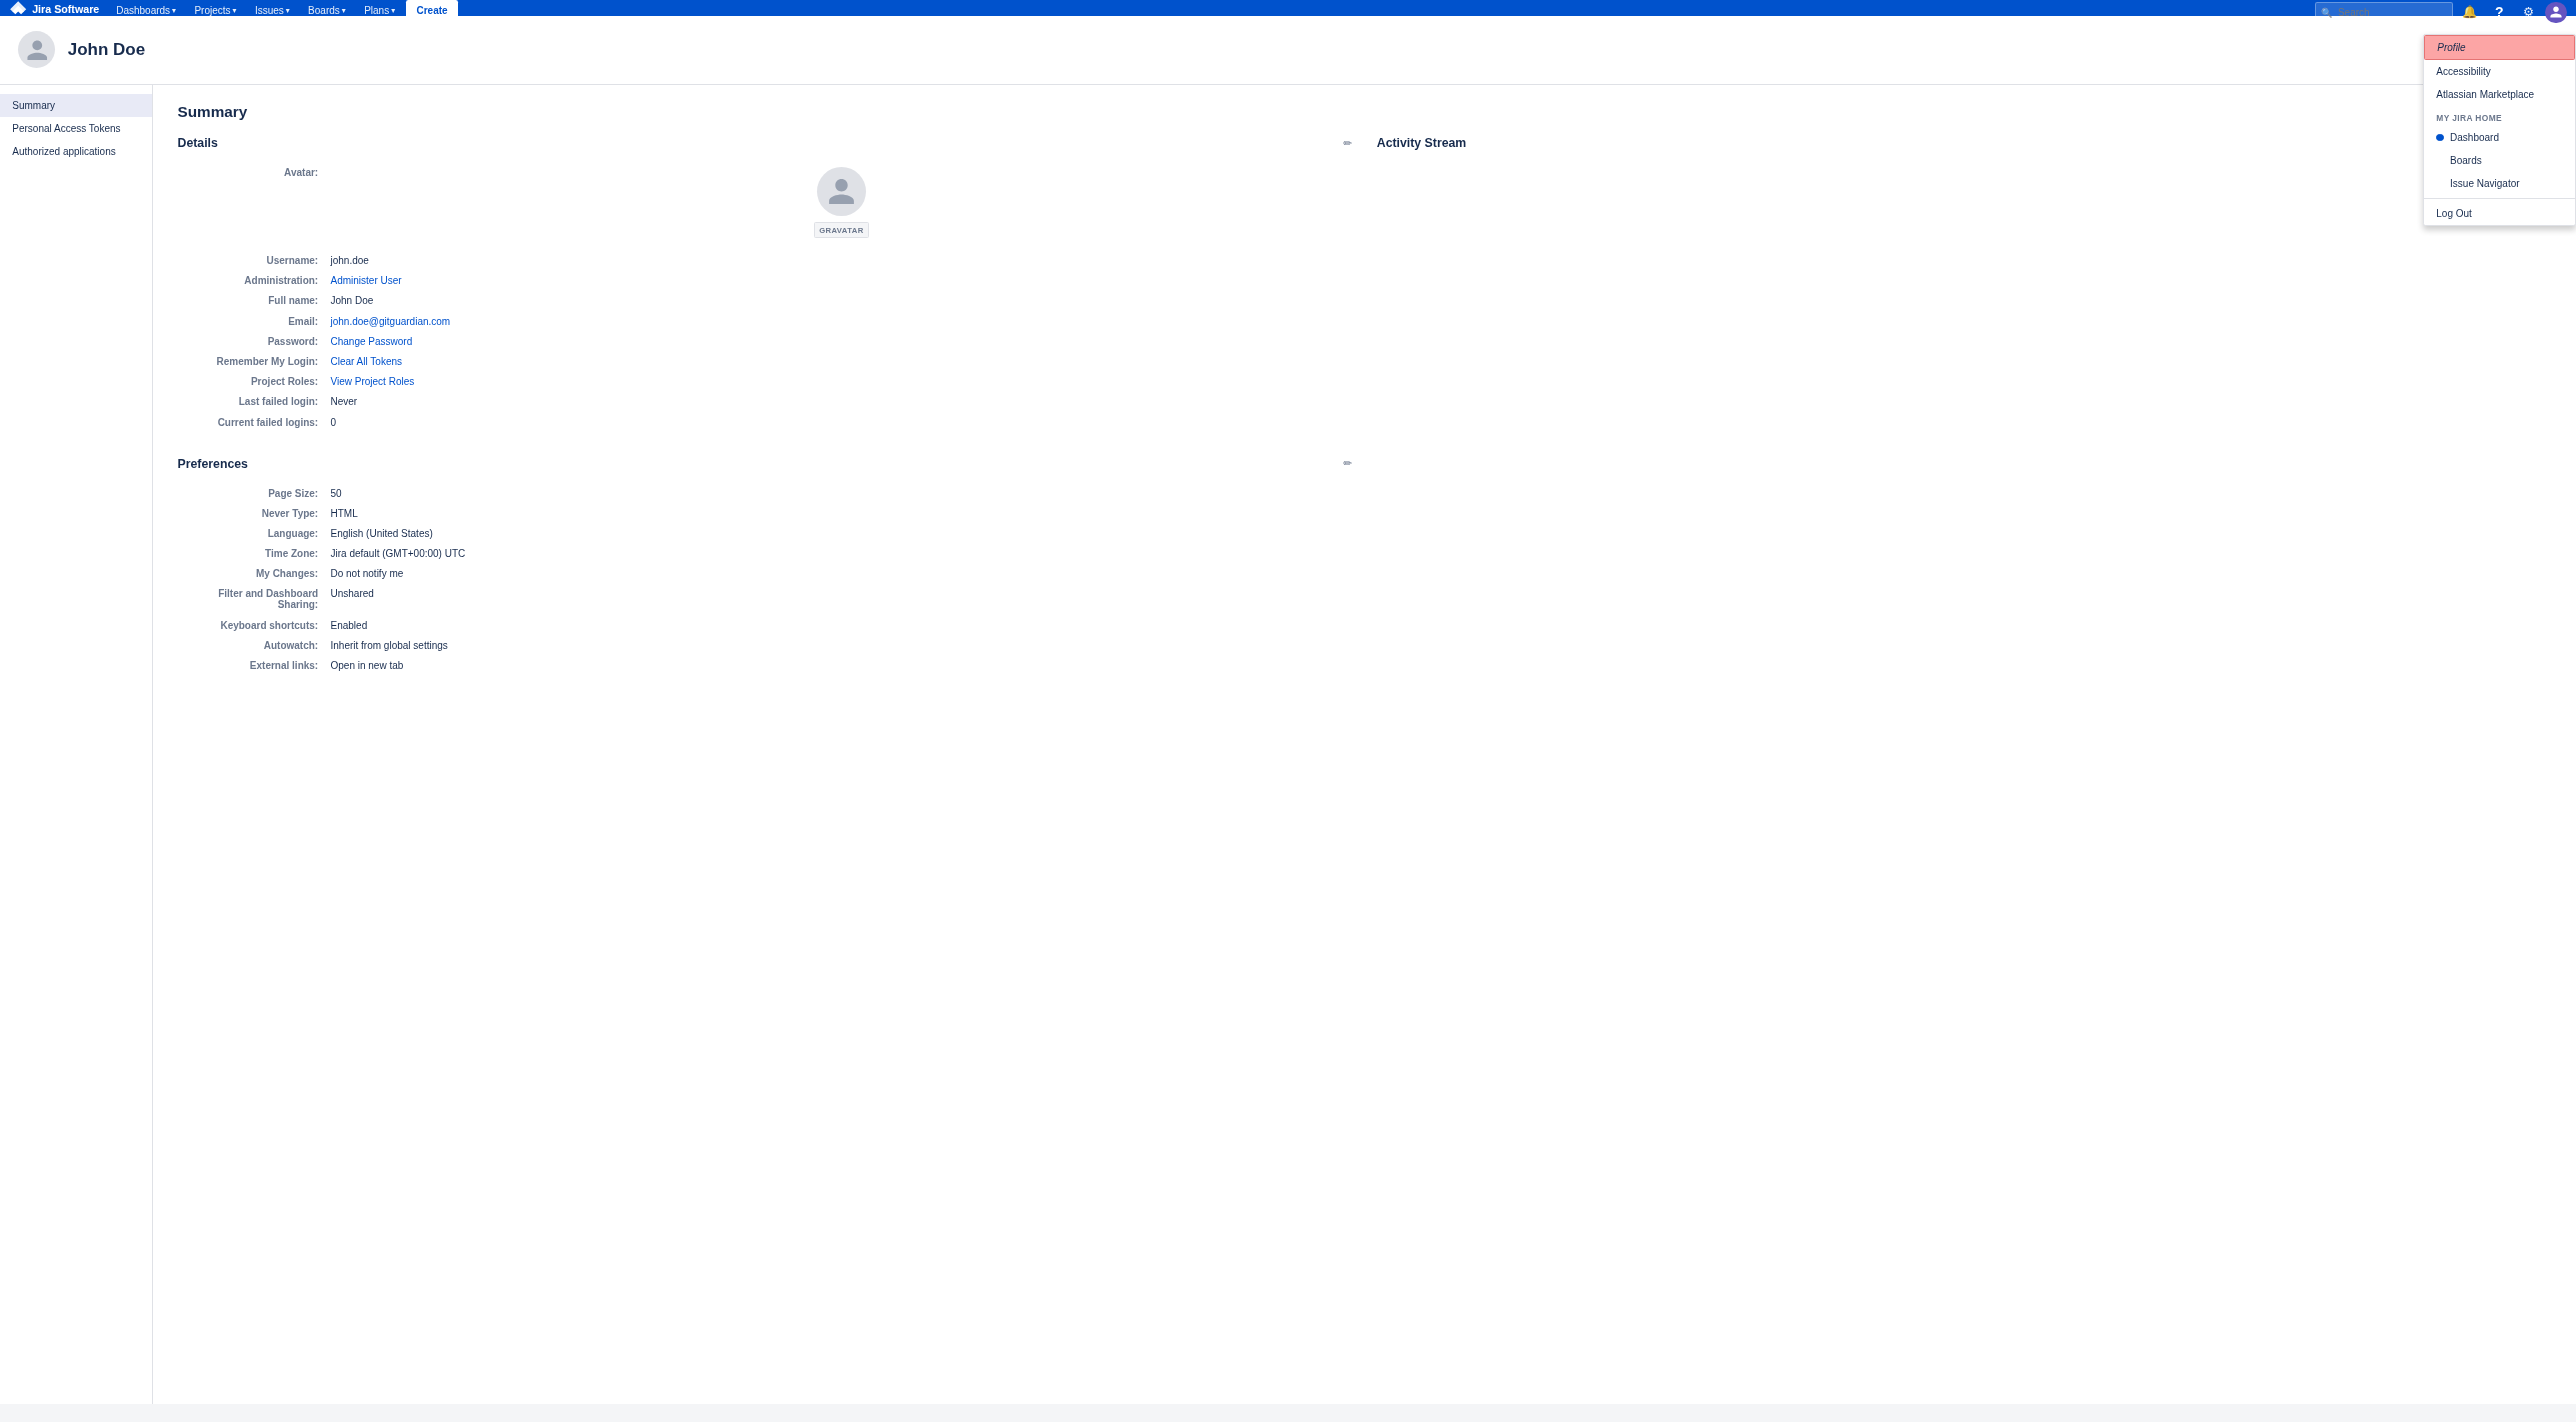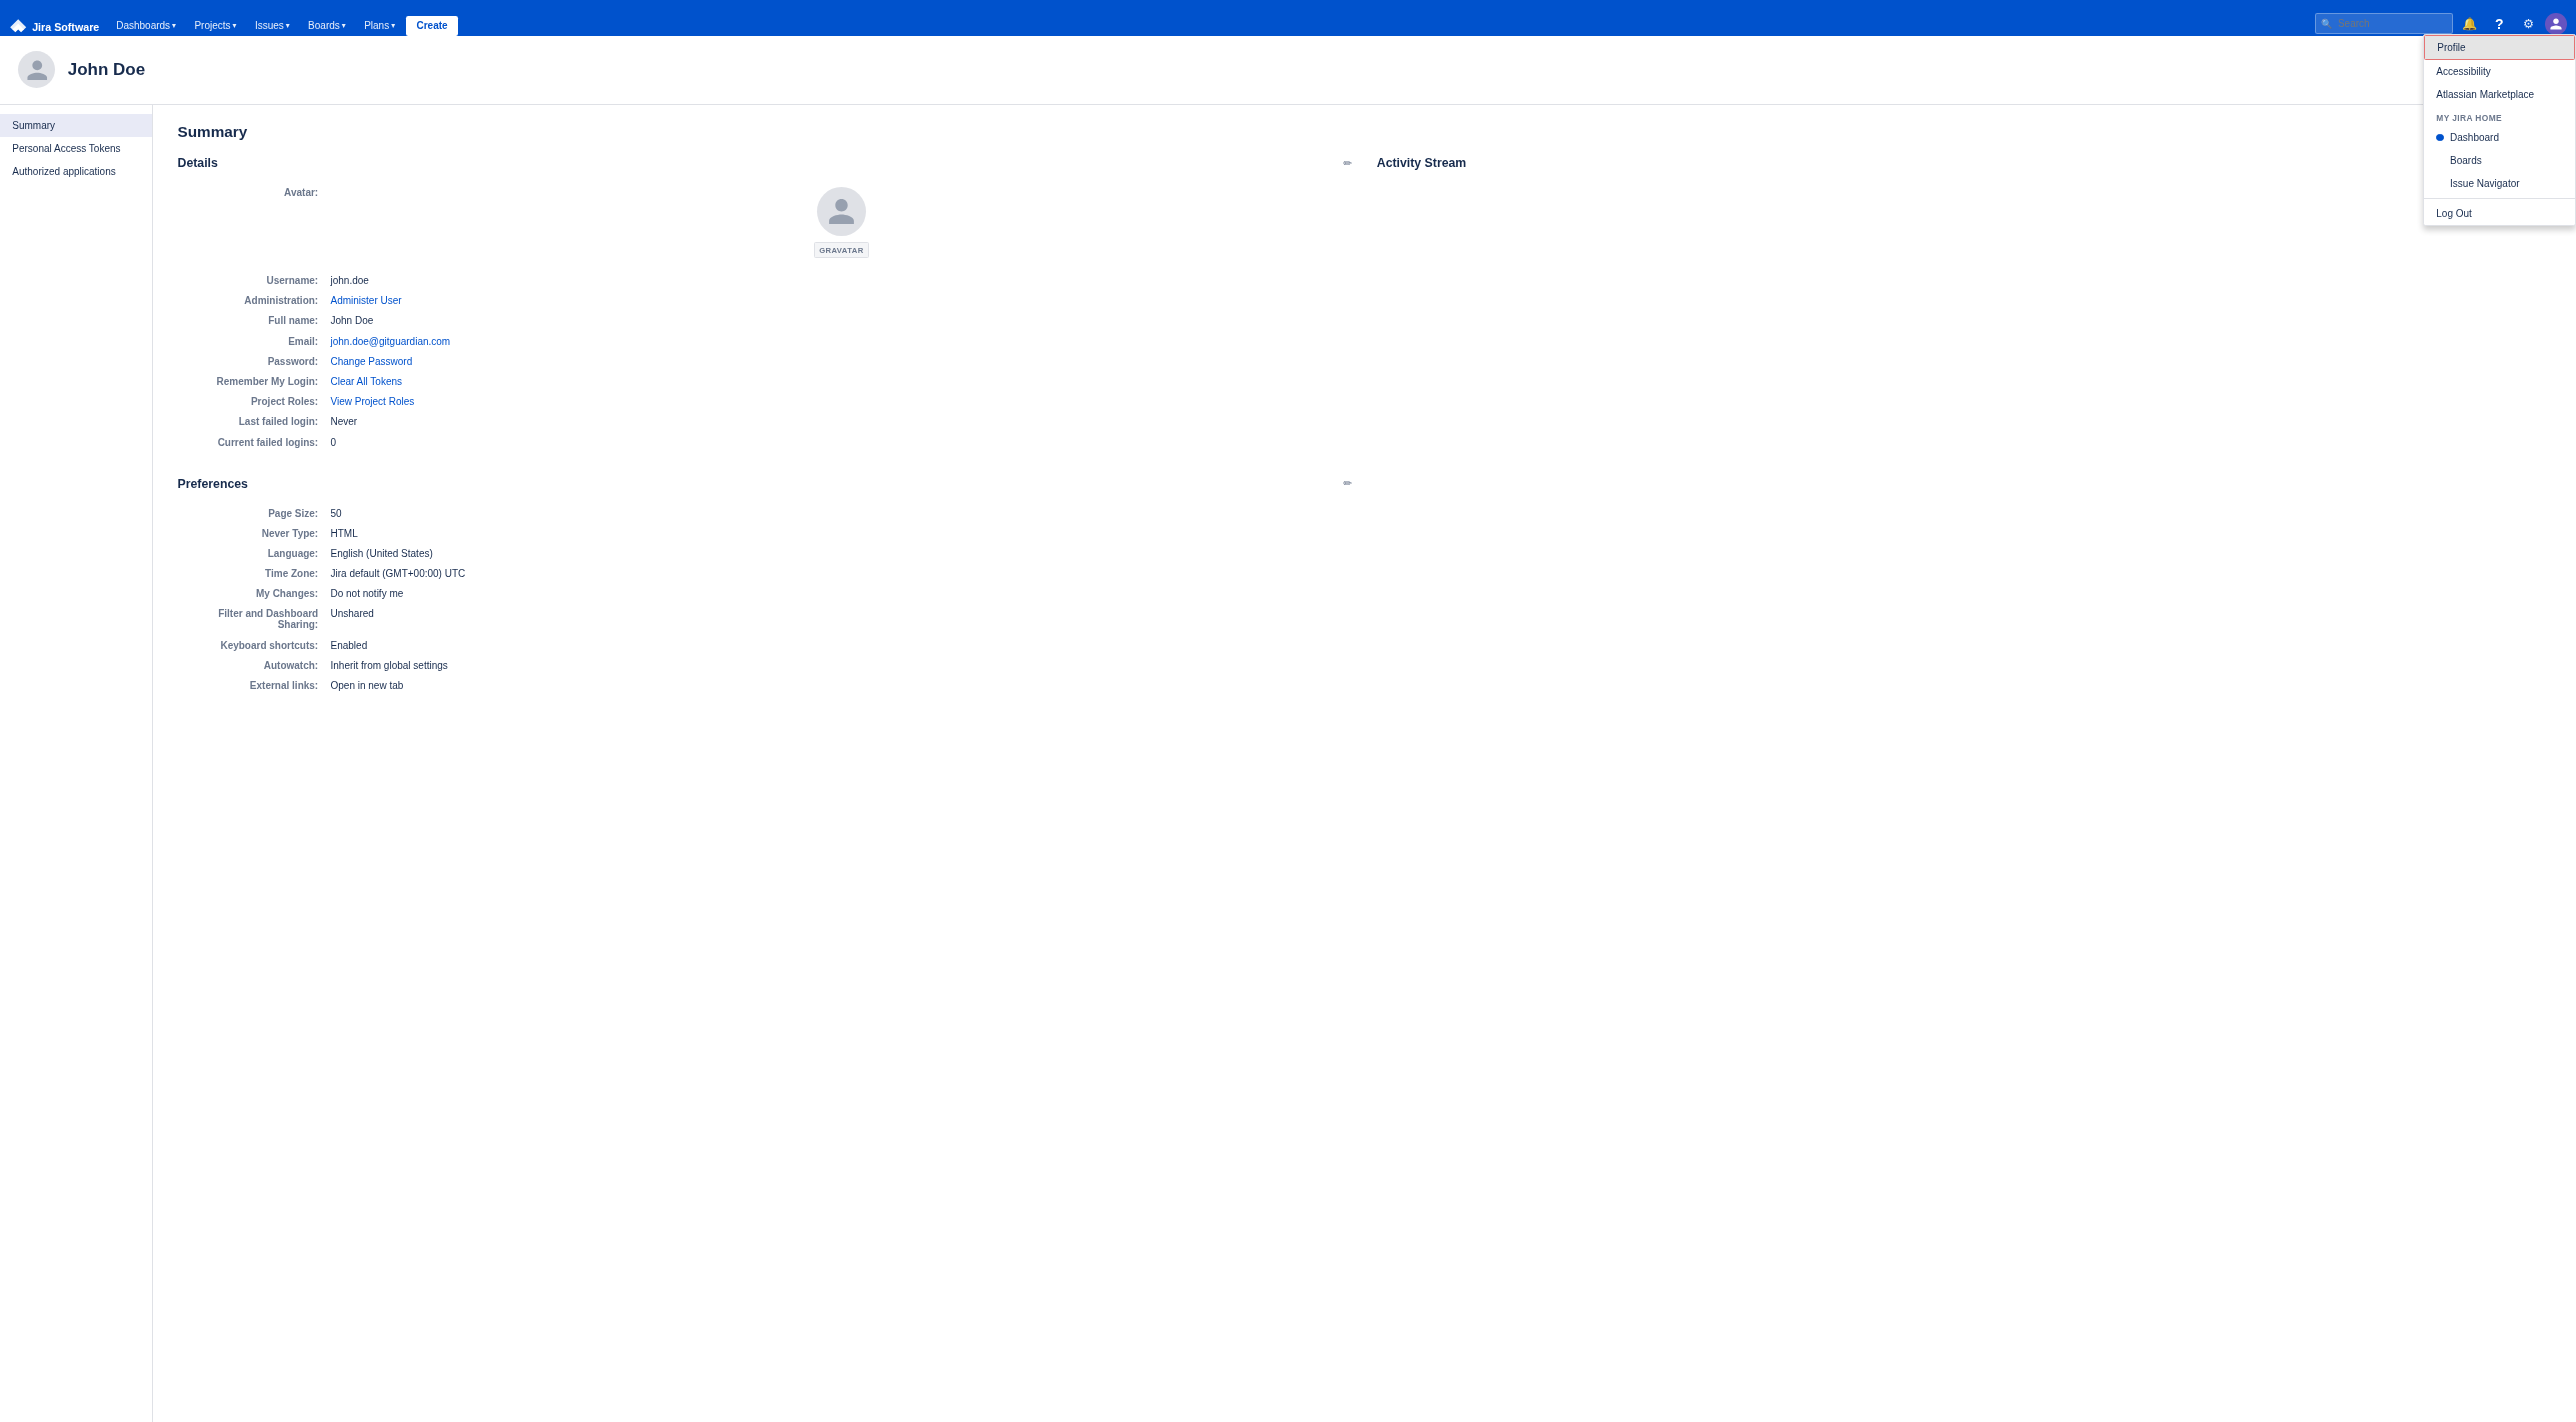--- a/index.html
+++ b/index.html
@@ -1,23 +1,23 @@
 <!DOCTYPE html>
 <html style="font-size:12.3px"><head>
   <meta charset="utf-8">
   <style>
     * { box-sizing: border-box; margin: 0; padding: 0; }
     body { font-family: -apple-system, BlinkMacSystemFont, 'Segoe UI', Arial, sans-serif; font-size: 10.7px; background: #f4f5f7; color: #172b4d; }
 
     
     .topnav {
       background: #0052cc;
-      height: 36px;
-      display: flex;
-      align-items: flex-end;
+      height: 16px;
+      display: flex;
+      align-items: flex-start;
       padding: 0 9.2px;
       gap: 3.1px;
       position: relative;
       z-index: 100;
     }
     .topnav-logo {
       display: flex;
       align-items: center;
       gap: 4.6px;
       color: white;
@@ -117,25 +117,26 @@
     .dropdown-item {
       padding: 6.1px 12.3px;
       font-size: 10px;
       color: #172b4d;
       cursor: pointer;
       display: flex;
       align-items: center;
       gap: 6.1px;
     }
     .dropdown-item.active {
-      background: #e5e5e5;
+      background: #fca5a5;
       border: 1.5px solid #e57373;
       border-radius: 1.5px;
       color: #172b4d;
       font-weight: 500;
+      font-style: italic;
     }
     .dropdown-section-label {
       padding: 6.1px 12.3px 3.1px;
       font-size: 8.4px;
       font-weight: 700;
       color: #6b778c;
       text-transform: uppercase;
       letter-spacing: 0.4px;
     }
     .dropdown-divider {

